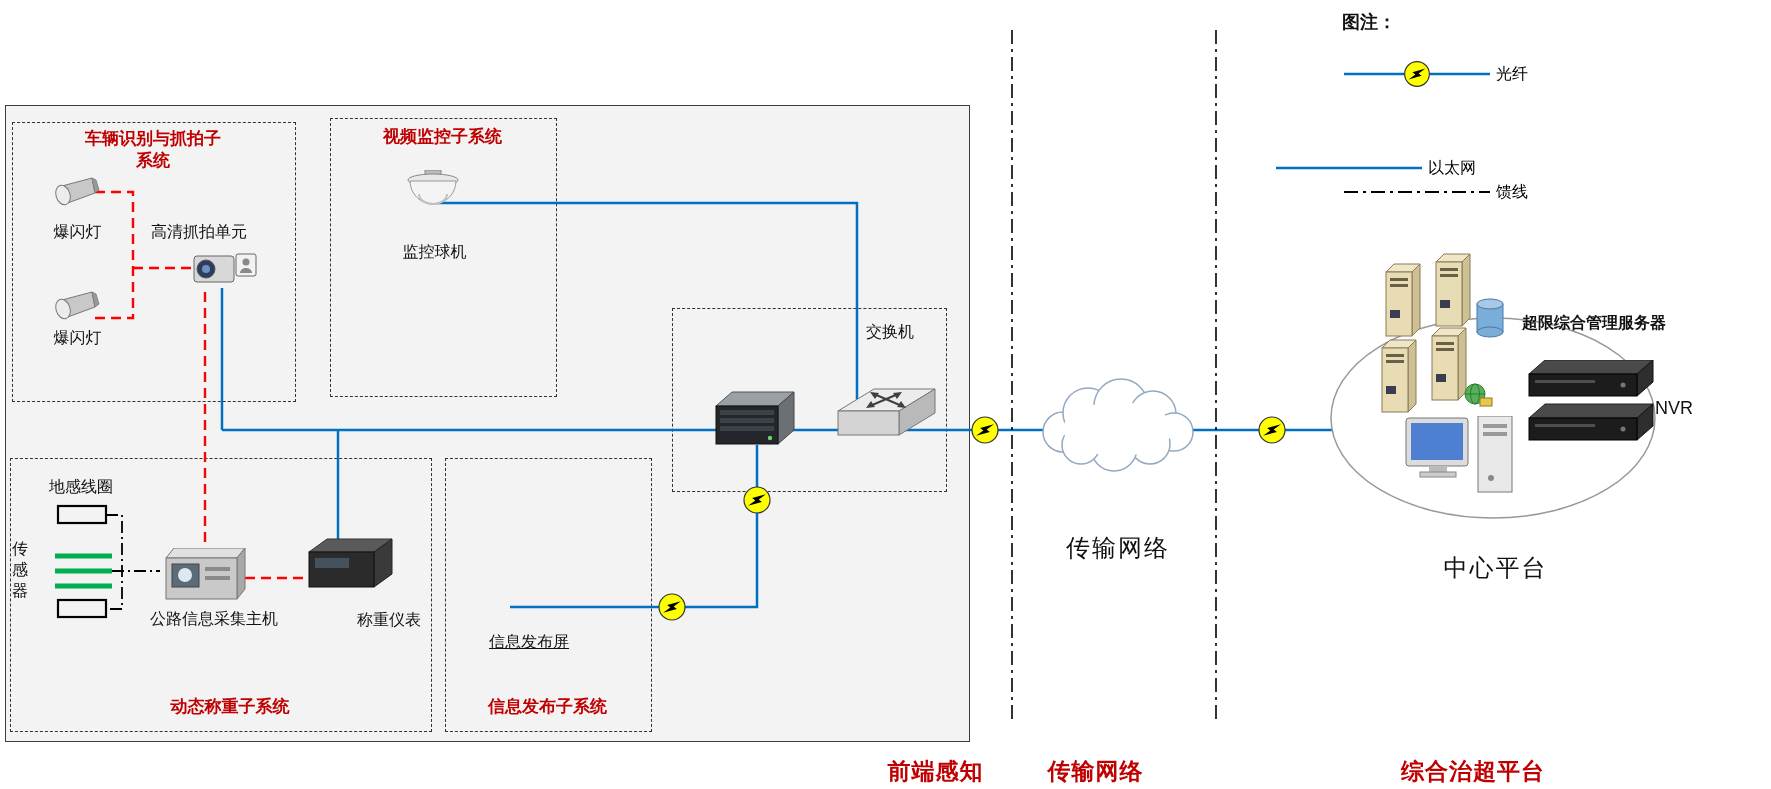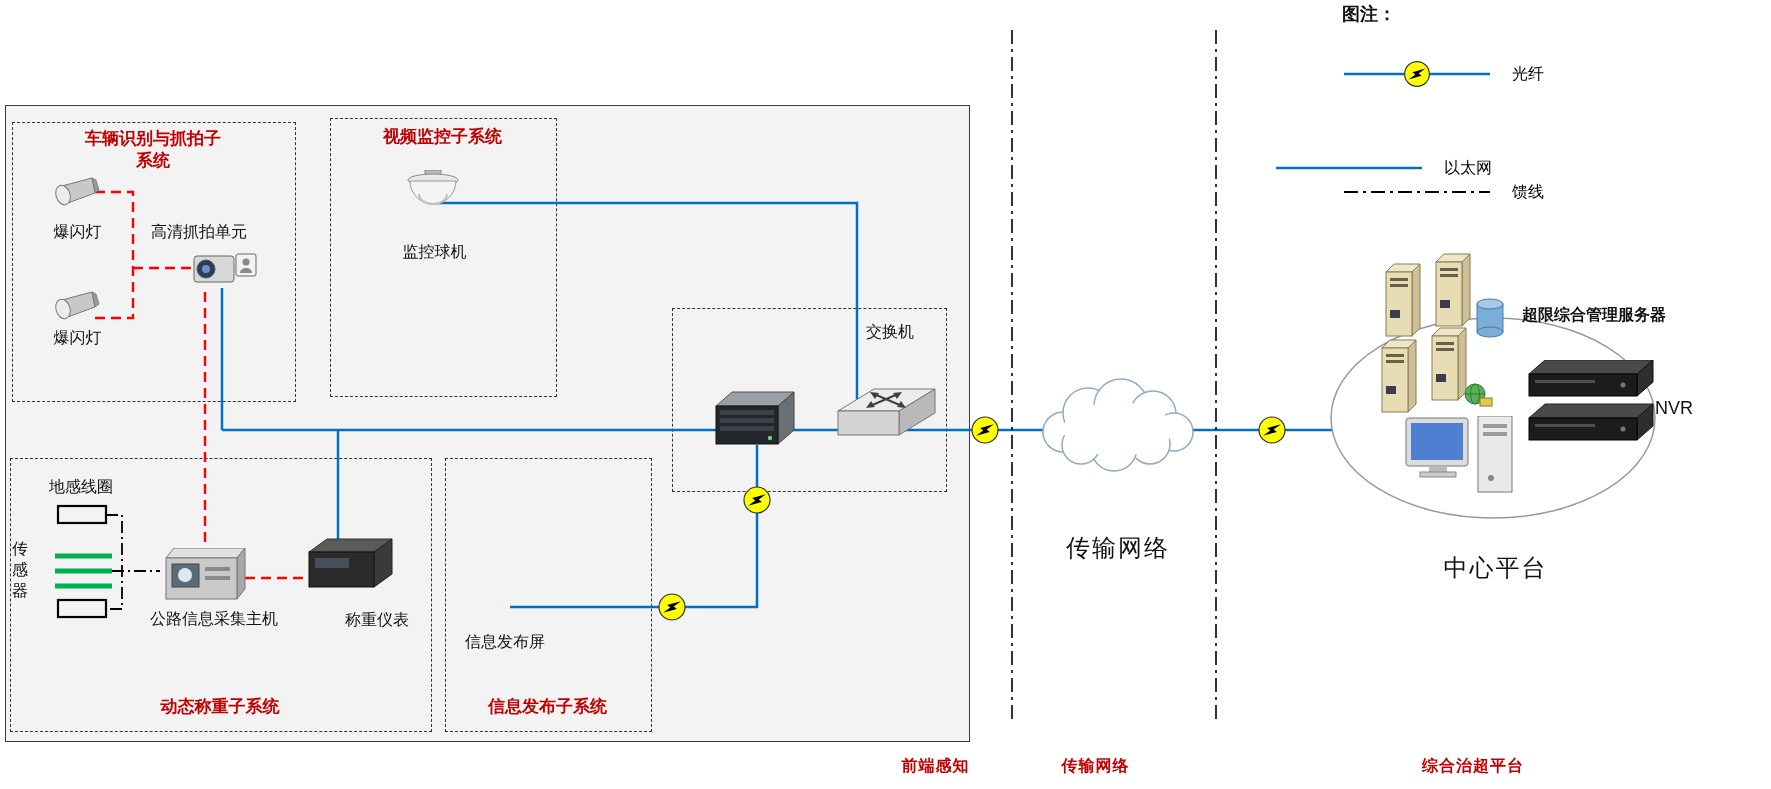--- a/index.html
+++ b/index.html
@@ -7,26 +7,26 @@
     position:relative; width:1771px; height:789px; background:#ffffff;
     font-family:"Liberation Sans", sans-serif; overflow:hidden; color:#111;
   }
   .abs { position:absolute; }
   .region { background:#f3f3f3; border:1px solid #3c3c3c; }
   .dashed-box { border:1.6px dashed #333; }
   .red-title { color:#C00000; font-weight:bold; font-size:17px; text-align:center; line-height:22px; }
   .label { font-size:16px; color:#111; text-align:center; line-height:20px; }
   .label-left { font-size:16px; color:#111; text-align:left; line-height:20px;margin-left:24px; }
   .vlabel { font-size:16px; color:#111; width:20px; line-height:21px; word-break:break-all; text-align:center; }
-  .bold { font-weight:bold; }
+  .bold { font-weight:bold;margin-top:8px; }
   .big-label { font-size:24px; color:#111; text-align:center; letter-spacing:2px; }
-  .zone-label { font-size:16px; font-weight:bold; color:#C00000; text-align:center; letter-spacing:1px; white-space:nowrap; }
+  .zone-label { font-size:23px; font-weight:bold; color:#C00000; text-align:center; letter-spacing:1px; white-space:nowrap; }
   .wires { position:absolute; left:0; top:0; pointer-events:none; }
   .icon { position:absolute; pointer-events:none; }
-  .legend-row { position:absolute; display:flex; align-items:center; gap:20px; }
+  .legend-row { position:absolute; display:flex; align-items:center; gap:4px; }
   .legend-label { font-size:16px; color:#000; white-space:nowrap; }
   .led-text { font-size:16px; font-weight:bold; font-family:"DejaVu Sans Mono", monospace; }
   .nowrap { white-space:nowrap;font-family:Liberation Mono, monospace; }
 </style>
 </head>
 <body>
 
 <div class="canvas">
 
   <svg width="0" height="0" style="position:absolute" aria-hidden="true">
@@ -167,25 +167,25 @@
   <div class="abs label nowrap" style="left:128px; top:610px; width:150px;text-align:right;">公路信息采集主机</div>
 
   <div class="icon" style="left:303px; top:538px;">
     <svg width="92" height="54" viewBox="0 0 92 54">
       <polygon points="6,14 71,14 89,1 24,1" fill="#5a5a5a" stroke="#333"></polygon>
       <polygon points="71,14 89,1 89,36 71,49" fill="#3a3a3a" stroke="#222"></polygon>
       <rect x="6" y="14" width="65" height="35" fill="#2b2b2b" stroke="#111"></rect>
       <rect x="12" y="20" width="34" height="10" fill="#44525e"></rect>
     </svg>
   </div>
-  <div class="abs label" style="left:332px; top:610px; width:90px;">称重仪表</div>
-
-  <div class="abs red-title" style="left:10px; top:696px; width:420px;">动态称重子系统</div>
-
-  <div class="abs label" style="left:455px; top:632px; width:100px;">信息发布屏</div>
+  <div class="abs label" style="left:344px; top:610px; width:90px;">称重仪表</div>
+
+  <div class="abs red-title" style="left:20px; top:696px; width:420px;">动态称重子系统</div>
+
+  <div class="abs label" style="left:479px; top:632px; width:100px;text-decoration:underline;">信息发布屏</div>
   <div class="abs red-title" style="left:445px; top:696px; width:205px;">信息发布子系统</div>
 
   <div class="abs label" style="left:855px; top:322px; width:70px;">交换机</div>
 
   <div class="icon" style="left:712px; top:390px;">
     <svg width="86" height="58" viewBox="0 0 86 58">
       <polygon points="4,16 66,16 82,2 20,2" fill="#9aa0a6" stroke="#555"></polygon>
       <polygon points="66,16 82,2 82,40 66,54" fill="#6b7075" stroke="#444"></polygon>
       <rect x="4" y="16" width="62" height="38" fill="#23262a" stroke="#111"></rect>
       <rect x="8" y="20" width="54" height="5" fill="#3d4248"></rect>

